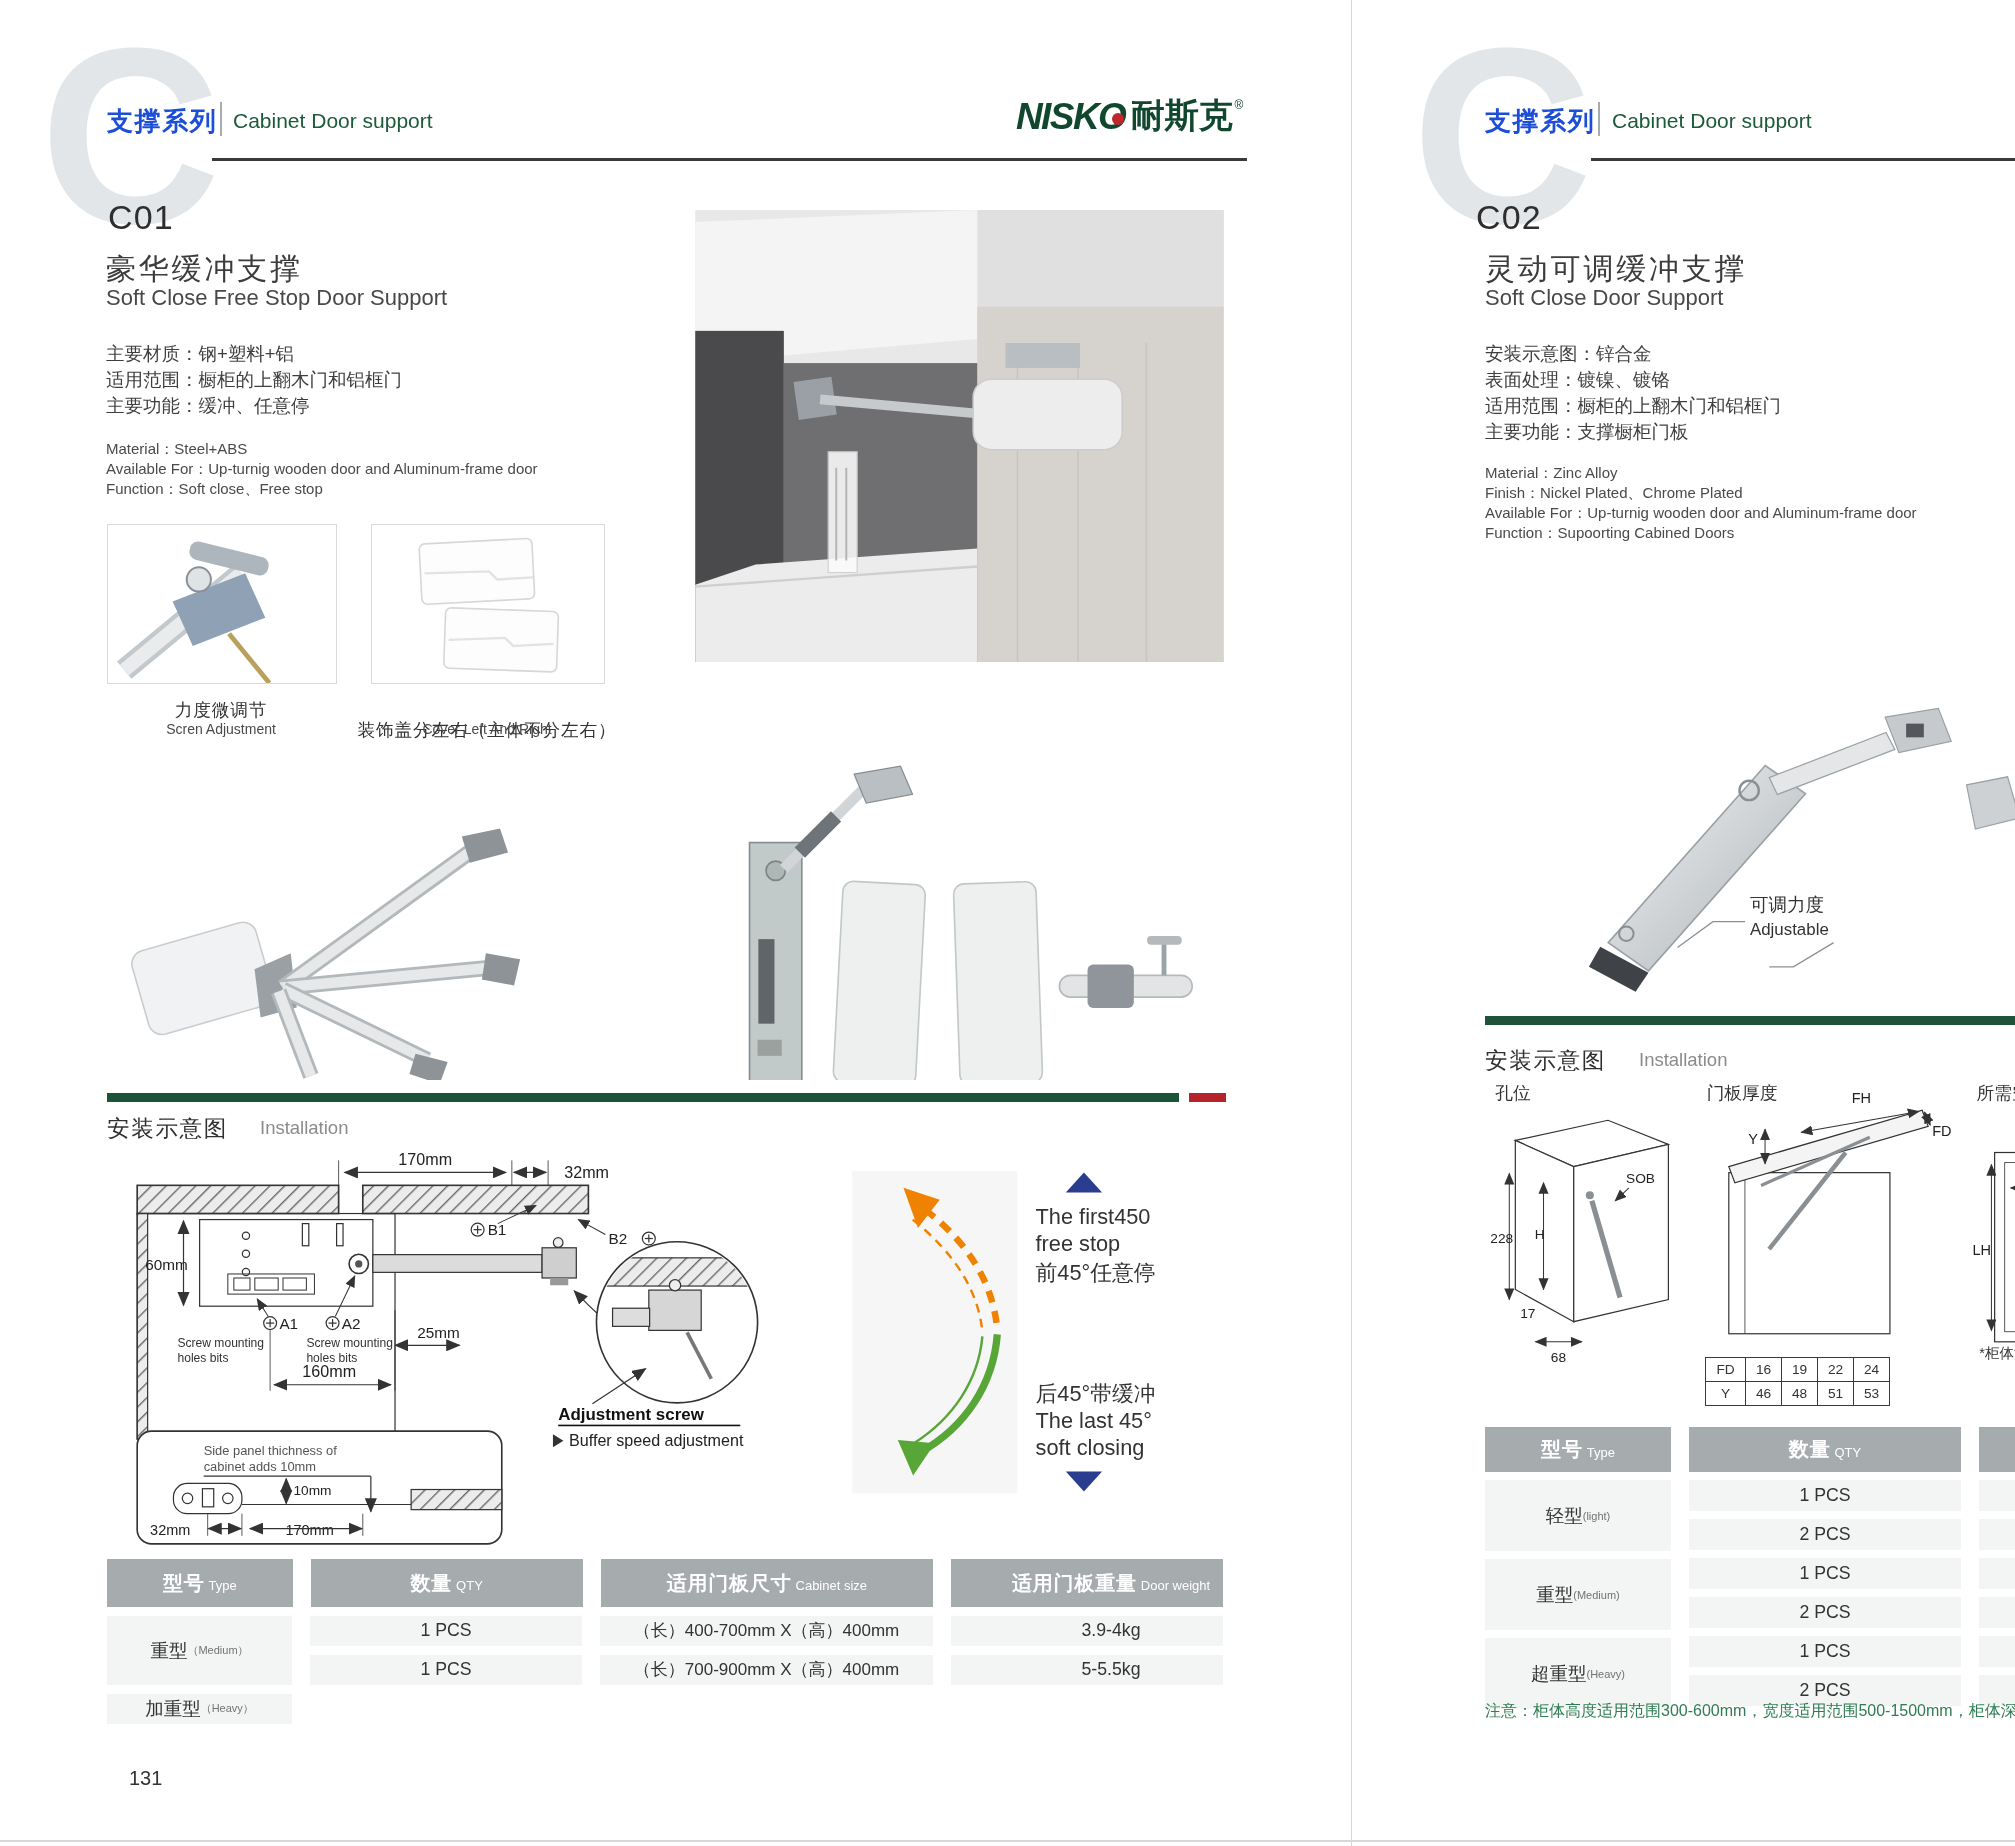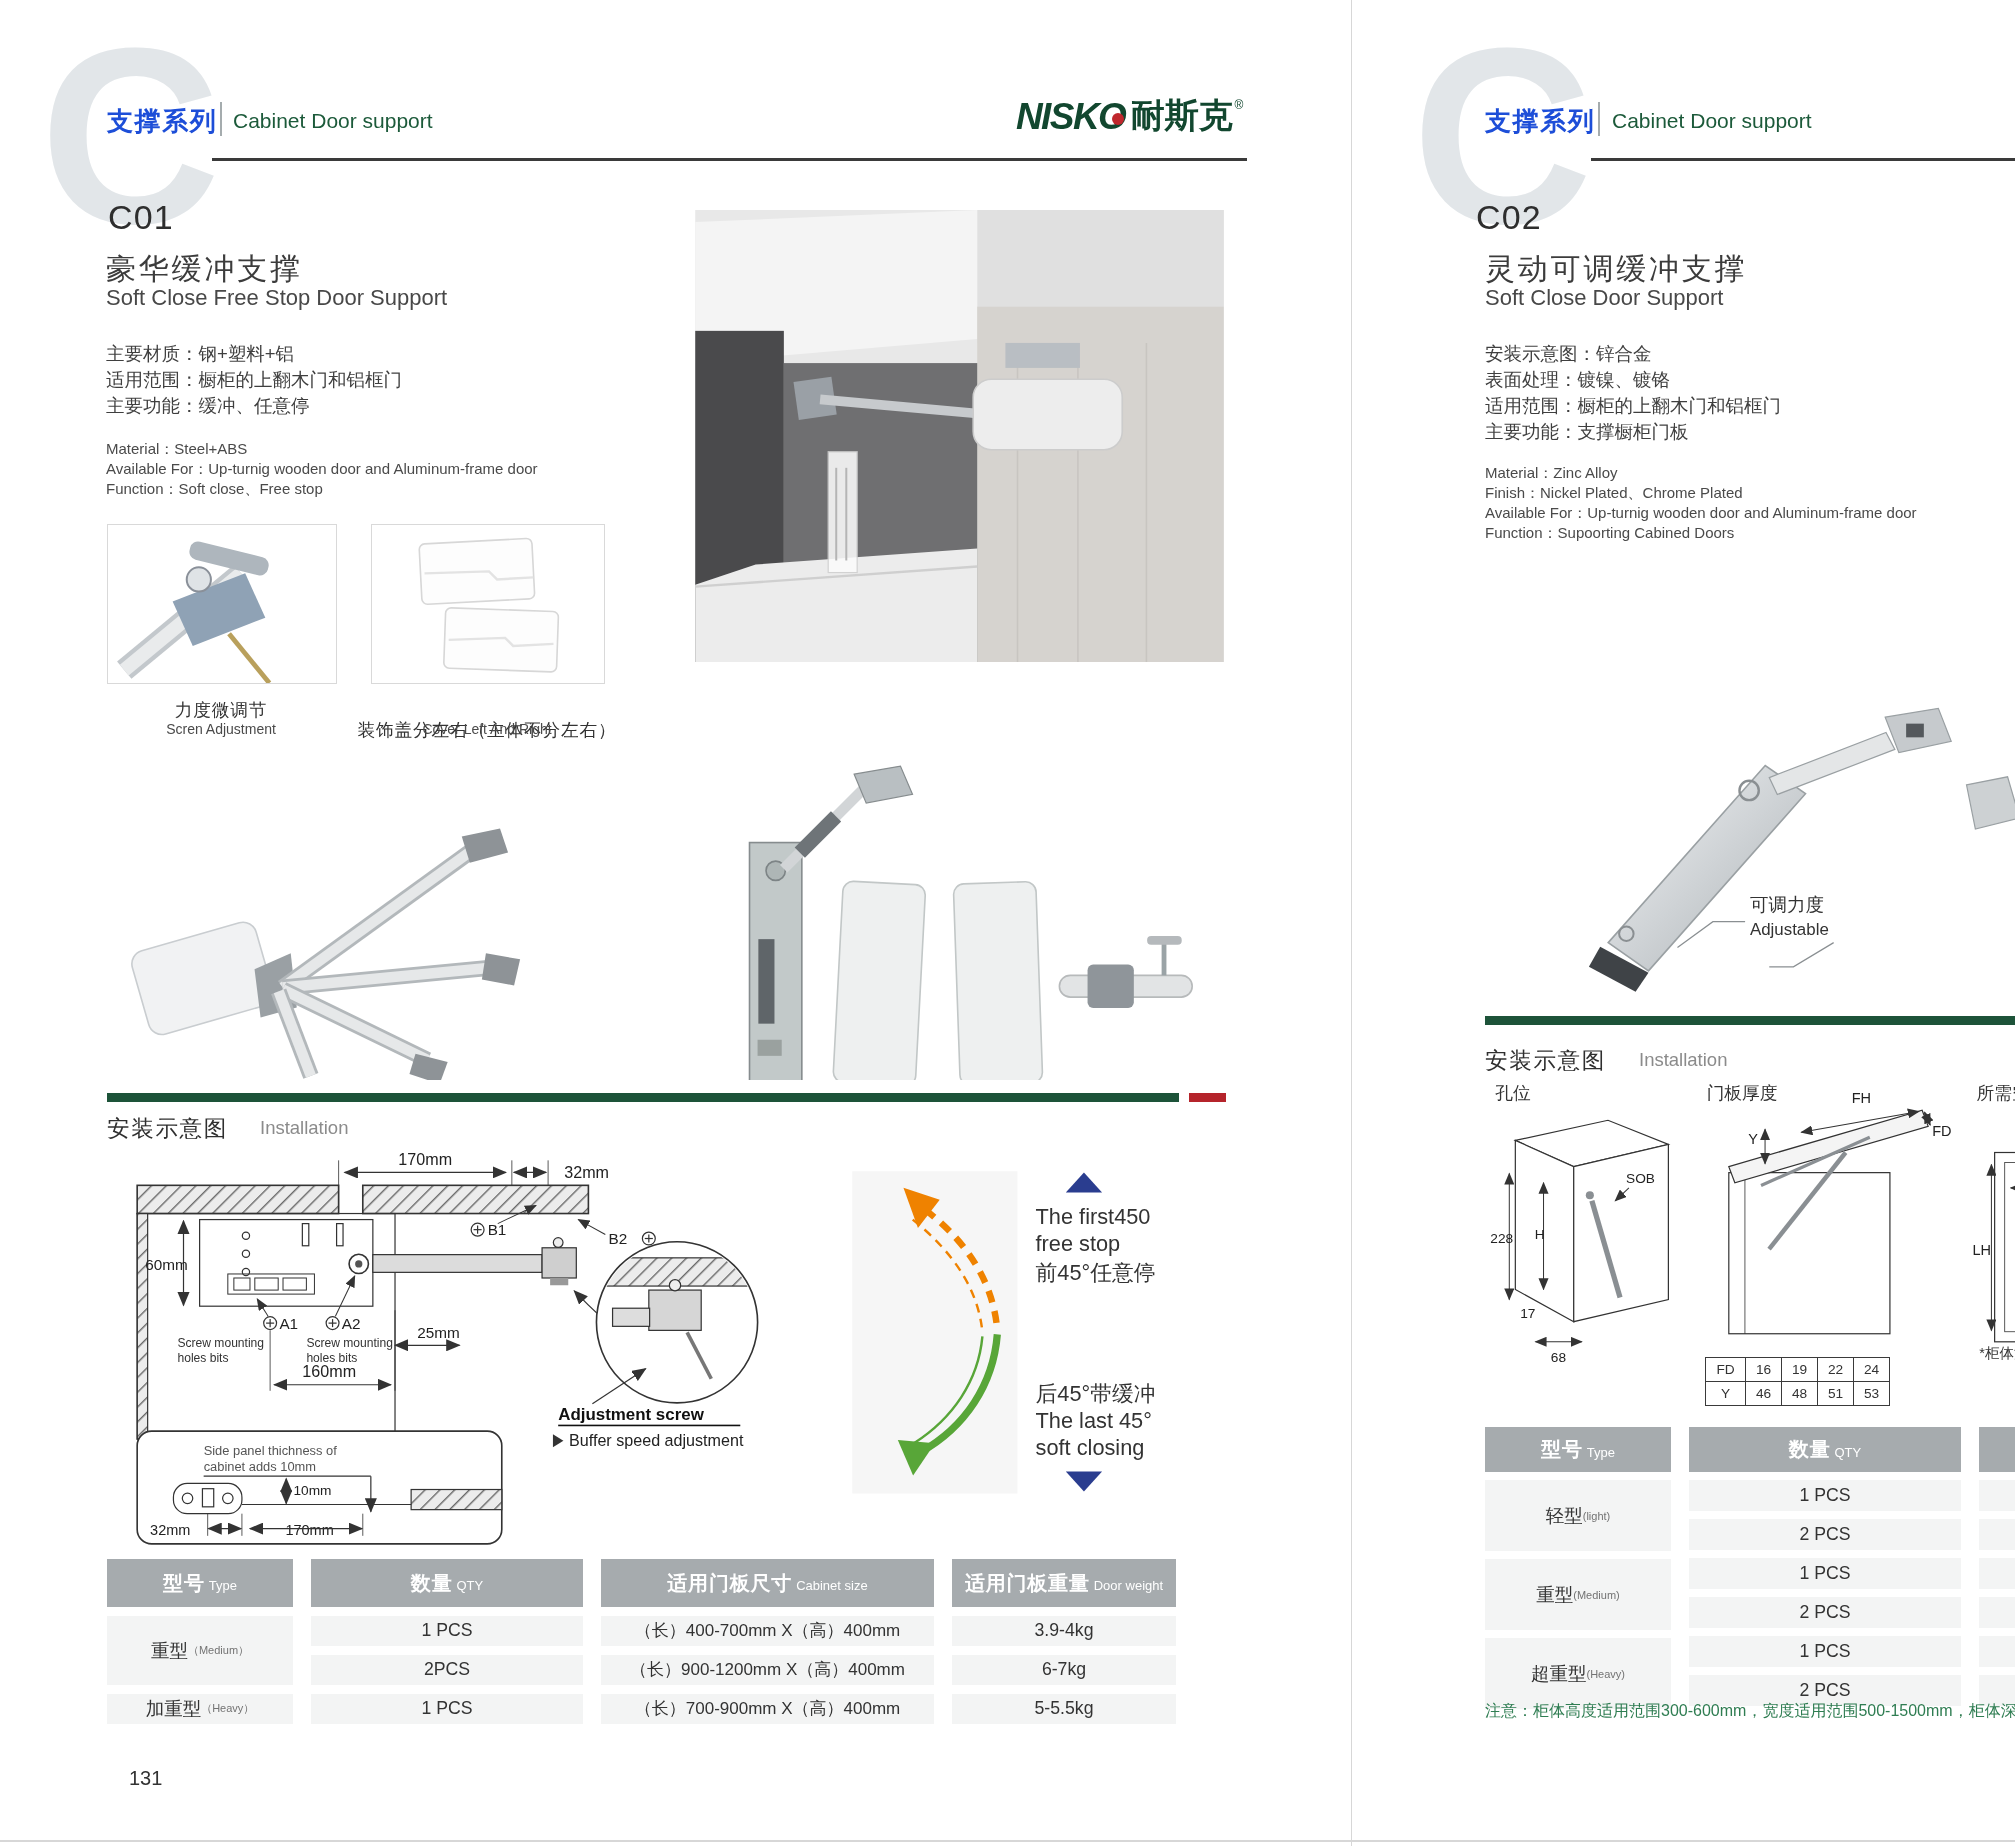--- a/index.html
+++ b/index.html
@@ -30,21 +30,21 @@
   .divider-green{height:8.9px;}
   .divider-red{height:8.9px;}
   .sec-cn{font-size:22.6px;color:#2f2f2f;letter-spacing:1.6px;}
   .sec-en{font-size:18.5px;color:#8b8b8b;}
   .tbl{position:absolute;}
   .tbl-hdr{display:flex;}
   .tbl-hdr .hcell{background:#a6abae;display:flex;align-items:center;justify-content:center;color:#fff;}
   .hcn{font-size:20px;font-weight:bold;letter-spacing:0.8px;}
   .hen{font-size:13px;margin-left:4px;margin-top:5.6px;}
   .gap45{margin-right:18px;}
-  .c1{width:186px;}.c2{width:272px;}.c3{width:333px;}.c4{width:224px;}
+  .c1{width:186px;}.c2{width:272px;}.c3{width:333px;}.c4{width:224px;padding-left:48px;}
   .tbl-body{display:flex;margin-top:8.9px;}
   .typecol{width:186px;margin-right:18px;}
   .typeblock{background:#f3f4f4;display:flex;align-items:center;justify-content:center;}
   .tcn{font-size:18.5px;color:#333;}
   .ten{font-size:11px;color:#737373;}
   .rowcol{display:flex;flex-direction:column;}
   .drow{display:flex;}
   .dcell{background:#f3f4f4;display:flex;align-items:center;justify-content:center;font-size:17.7px;color:#333;}
   .dcell.size{font-size:17px;}
   .pageno{font-size:20px;color:#333;}
@@ -342,25 +342,20 @@
               <span class="tcn">加重型</span>
               <span class="ten">（Heavy）</span>
             </div>
         </div>
         <div class="rowcol">
           <div class="drow" style="margin-bottom:8.9px;">
             <div class="dcell c2 gap45" style="height:30px;">1 PCS</div>
             <div class="dcell size c3 gap45" style="height:30px;">（长）400-700mm X（高）400mm</div>
             <div class="dcell c4" style="height:30px;">3.9-4kg</div>
           </div>
-          <div class="drow" style="margin-bottom:8.9px;">
-            <div class="dcell c2 gap45" style="height:30px;">2PCS</div>
-            <div class="dcell size c3 gap45" style="height:30px;">（长）900-1200mm X（高）400mm</div>
-            <div class="dcell c4" style="height:30px;">6-7kg</div>
-          </div>
           <div class="drow">
             <div class="dcell c2 gap45" style="height:30px;">1 PCS</div>
             <div class="dcell size c3 gap45" style="height:30px;">（长）700-900mm X（高）400mm</div>
             <div class="dcell c4" style="height:30px;">5-5.5kg</div>
           </div>
         </div>
       </div>
     </div>
 
     <div class="abs pageno" style="left:85px;top:1767px;margin-left:44px;">131</div>

